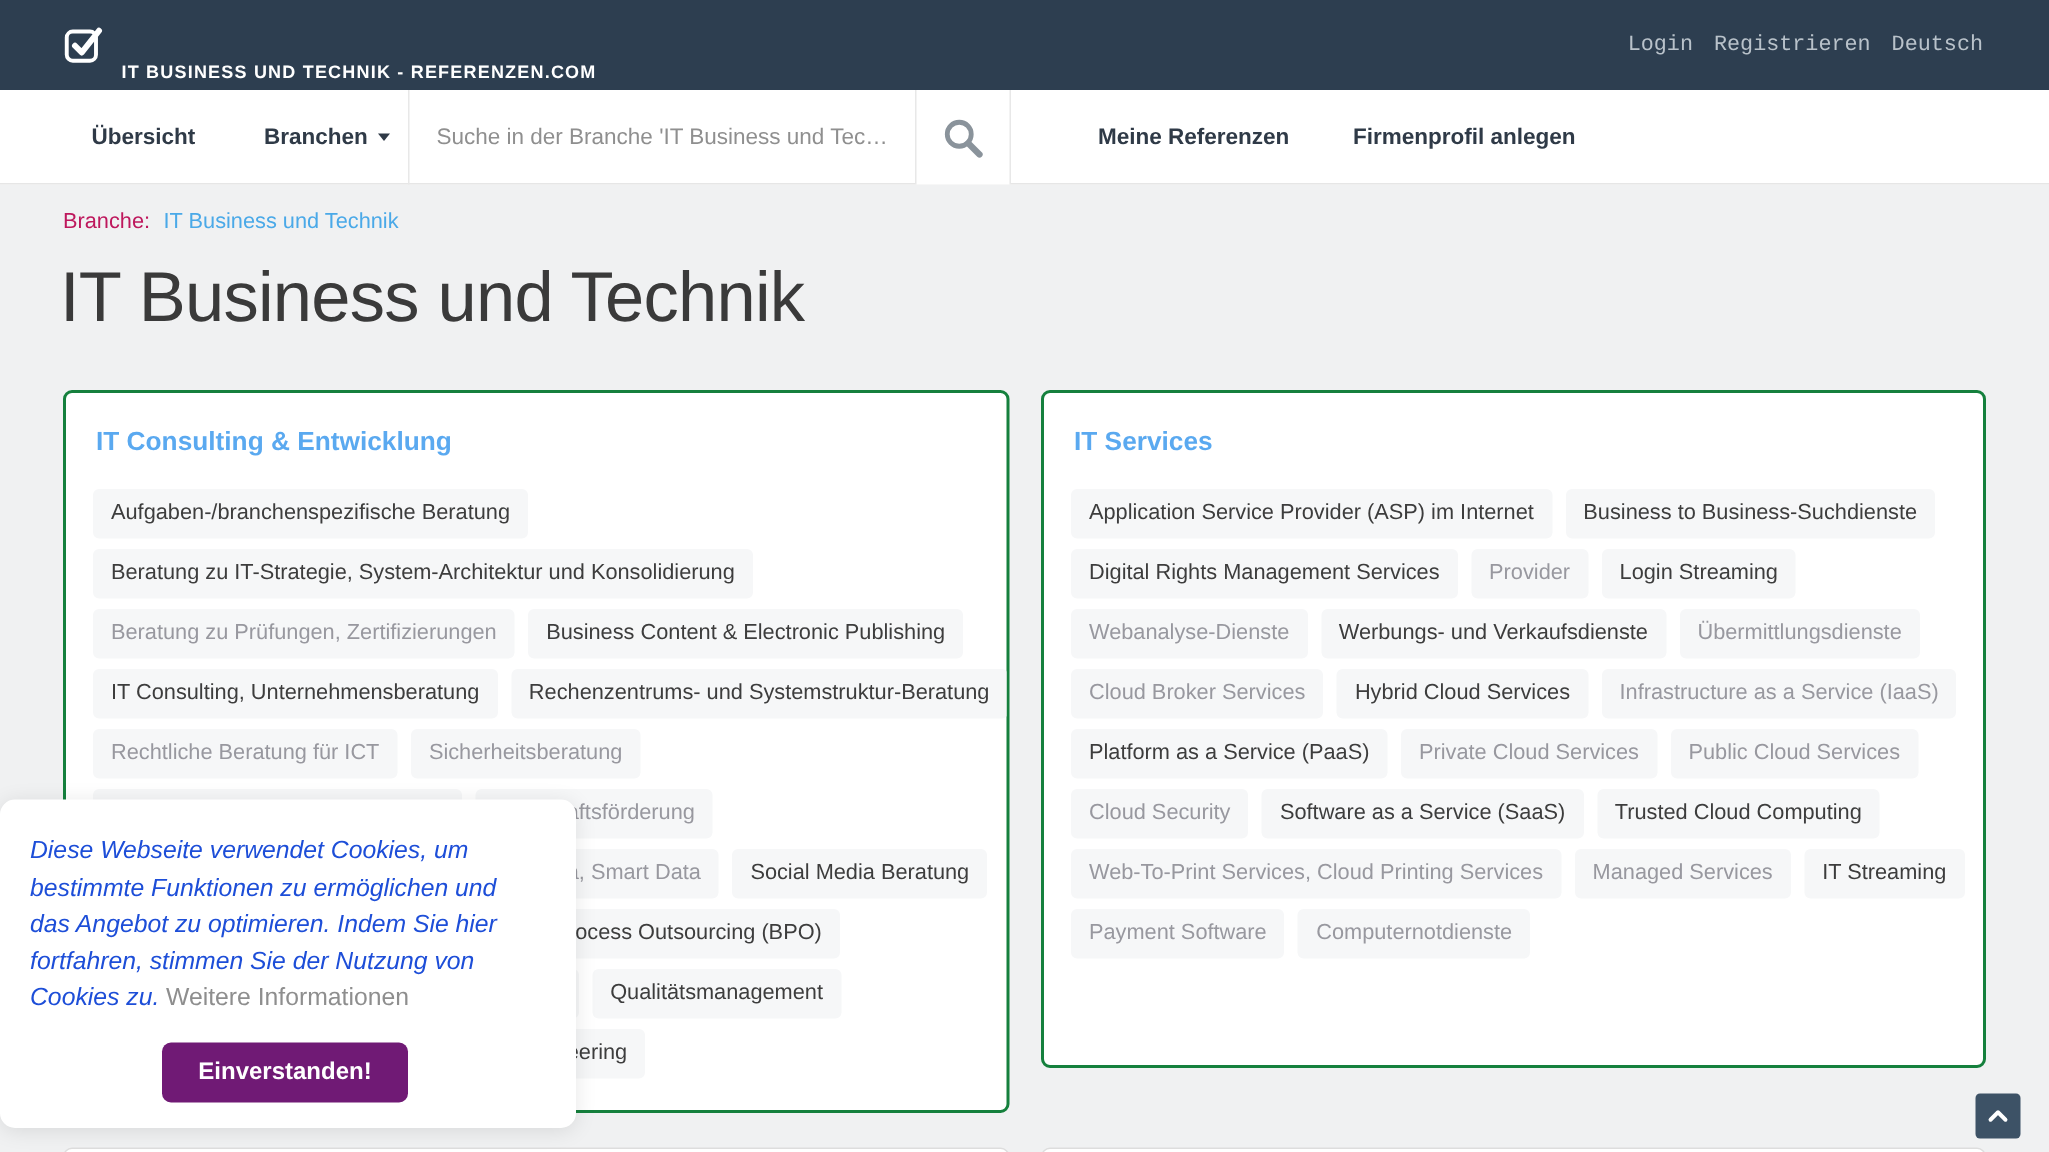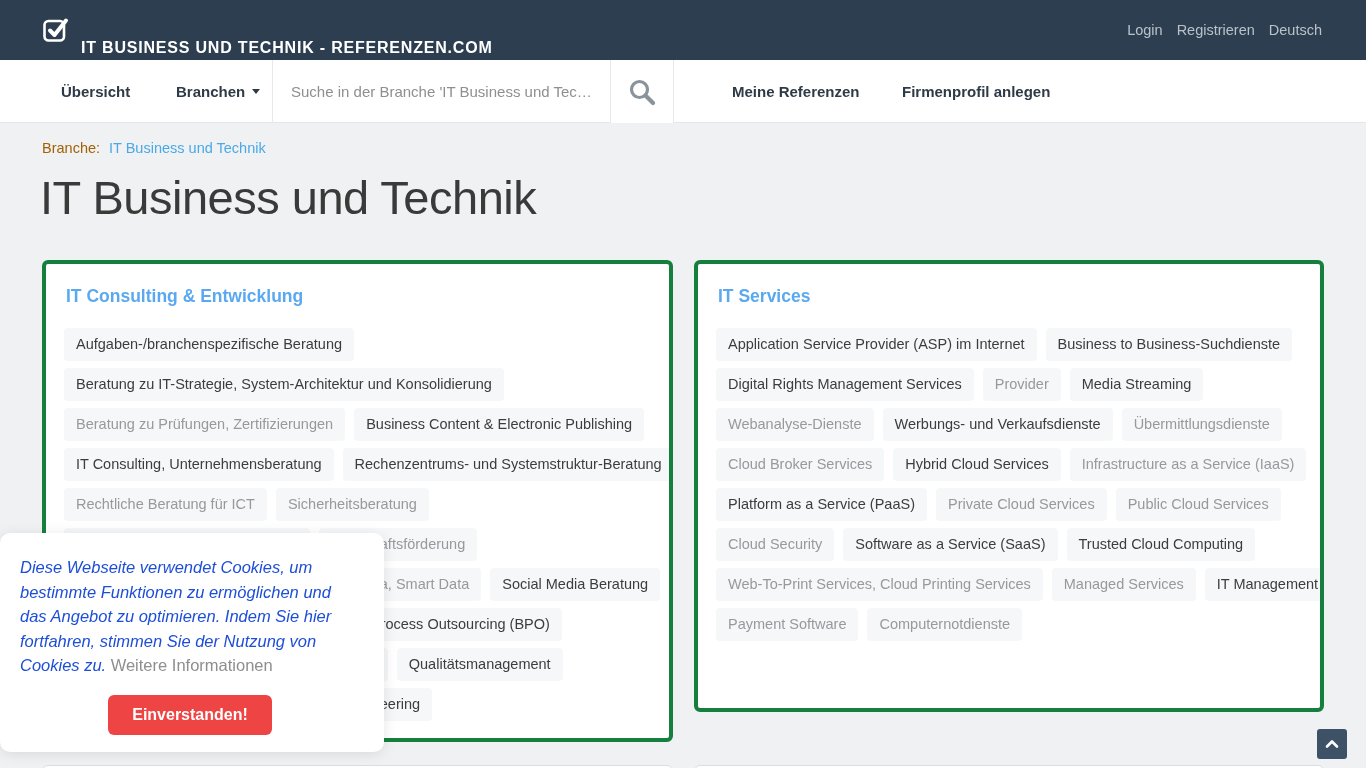--- a/index.html
+++ b/index.html
@@ -10,23 +10,23 @@
   }
   
   .site-header {
     position:absolute; left:0; top:0; width:1366px; height:60px;
     background:#2d3e50; display:flex; align-items:center; justify-content:space-between;
     padding:0 44px 0 42px;
   }
   .brand { display:flex; align-items:center; gap:11px; cursor:pointer; }
   .brand-icon { width:28px; height:28px; display:block; }
   .brand-title {
-    color:#ffffff; font-size:16px; font-weight:bold; letter-spacing:0.8px; white-space:nowrap;margin-top:36px;
-  }
-  .hdr-links { display:flex; gap:14px; }
+    color:#ffffff; font-size:12px; font-weight:bold; letter-spacing:0.8px; white-space:nowrap;margin-top:36px;
+  }
+  .hdr-links { display:flex; gap:14px;font-family:Liberation Mono, monospace; }
   .hdr-link { color:#b9c2ca; font-size:14.5px; text-decoration:none; cursor:pointer; }
   
   .nav-bar {
     position:absolute; left:0; top:60px; width:1366px; height:63px;
     background:#ffffff; border-bottom:1px solid #e6e6e6;
   }
   .nav-item {
     position:absolute; top:0; height:63px; display:flex; align-items:center;
     font-size:15px; font-weight:bold; color:#2f3a47; cursor:pointer; white-space:nowrap;margin-left:19px;
   }
@@ -49,29 +49,29 @@
   .search-input::placeholder { color:#8f8f8f; opacity:1; }
   .search-btn {
     position:absolute; left:610px; top:0; width:64px; height:63px;
     border-left:1px solid #e8e8e8; border-right:1px solid #e8e8e8;
     display:flex; align-items:center; justify-content:center; cursor:pointer; background:#fff;
   }
   .nav-myrefs { left:713px; }
   .nav-profile { left:883px; }
   
   .breadcrumb { position:absolute; left:42px; top:140px; font-size:14.5px; }
-  .breadcrumb .bc-label { color:#a16207; }
+  .breadcrumb .bc-label { color:#be185d; }
   .breadcrumb a { color:#4aa9e8; text-decoration:none; margin-left:9px; cursor:pointer; }
   .page-title {
     position:absolute; left:40px; top:170px; font-size:47px; font-weight:300;
     color:#3a3a3a; letter-spacing:-0.5px;
   }
   
   .panel {
-    position:absolute; background:#ffffff; border:4px solid #15803d; border-radius:6px;
+    position:absolute; background:#ffffff; border:2px solid #15803d; border-radius:6px;
     padding:20px 18px; overflow:hidden;
   }
   .panel-0 { left:42px;  top:260px; width:631px; height:482px; }
   .panel-1 { left:694px; top:260px; width:630px; height:452px; }
   .panel-title { color:#5aa9f0; font-size:17.5px; font-weight:bold; margin:2px 0 21px 2px; }
   .tag-row { display:flex; gap:9px; margin-bottom:7px; flex-wrap:nowrap; }
   .tag {
     background:#f6f7f8; border-radius:4px; padding:8px 12px; font-size:14.5px;
     line-height:17px; color:#3d3d3d; white-space:nowrap; text-decoration:none; cursor:pointer;
   }
@@ -85,21 +85,21 @@
   .peek-1 { left:694px; width:630px; }
   
   .cookie-banner {
     position:absolute; left:0; top:533px; width:384px; height:219px;
     background:#ffffff; border-radius:10px; box-shadow:0 2px 14px rgba(0,0,0,0.10);
     padding:22px 24px 0 20px; z-index:50;
   }
   .cookie-text { font-size:16.5px; line-height:24.5px; color:#1d4ed8; display:inline;font-style:italic; }
   .cookie-link { font-size:16.5px; color:#8e8e8e; text-decoration:none; cursor:pointer; white-space:nowrap; }
   .cookie-btn {
-    display:block; margin:17px auto 0 auto; background:#ef4444; color:#ffffff;
+    display:block; margin:17px auto 0 auto; background:#701a75; color:#ffffff;
     border:none; border-radius:6px; font-family:inherit; font-size:16px; font-weight:bold;
     padding:11px 24px; cursor:pointer;
   }
   
   .scroll-top {
     position:absolute; left:1317px; top:729px; width:30px; height:30px;
     background:#3d5266; border-radius:3px; display:flex; align-items:center;
     justify-content:center; cursor:pointer; z-index:60;
   }
 </style>
@@ -197,21 +197,21 @@
     </div>
     <div class="panel panel-1">
       <div class="panel-title">IT Services</div>
       <div class="tag-row">
         <a class="tag">Application Service Provider (ASP) im Internet</a>
         <a class="tag">Business to Business-Suchdienste</a>
       </div>
       <div class="tag-row">
         <a class="tag">Digital Rights Management Services</a>
         <a class="tag inactive">Provider</a>
-        <a class="tag">Media Streaming</a>
+        <a class="tag">Login Streaming</a>
       </div>
       <div class="tag-row">
         <a class="tag inactive">Webanalyse-Dienste</a>
         <a class="tag">Werbungs- und Verkaufsdienste</a>
         <a class="tag inactive">Übermittlungsdienste</a>
       </div>
       <div class="tag-row">
         <a class="tag inactive">Cloud Broker Services</a>
         <a class="tag">Hybrid Cloud Services</a>
         <a class="tag inactive">Infrastructure as a Service (IaaS)</a>
@@ -222,21 +222,21 @@
         <a class="tag inactive">Public Cloud Services</a>
       </div>
       <div class="tag-row">
         <a class="tag inactive">Cloud Security</a>
         <a class="tag">Software as a Service (SaaS)</a>
         <a class="tag">Trusted Cloud Computing</a>
       </div>
       <div class="tag-row">
         <a class="tag inactive">Web-To-Print Services, Cloud Printing Services</a>
         <a class="tag inactive">Managed Services</a>
-        <a class="tag">IT Management</a>
+        <a class="tag">IT Streaming</a>
       </div>
       <div class="tag-row">
         <a class="tag inactive">Payment Software</a>
         <a class="tag inactive">Computernotdienste</a>
       </div>
     </div>
   </div>
 
 <div class="peek-panel peek-0"></div>
 <div class="peek-panel peek-1"></div>

